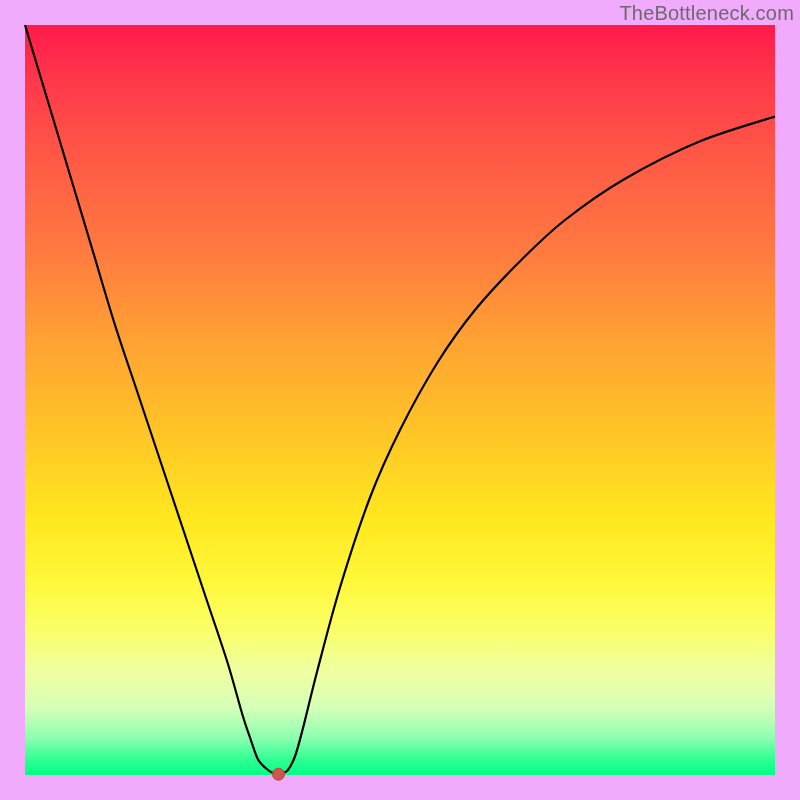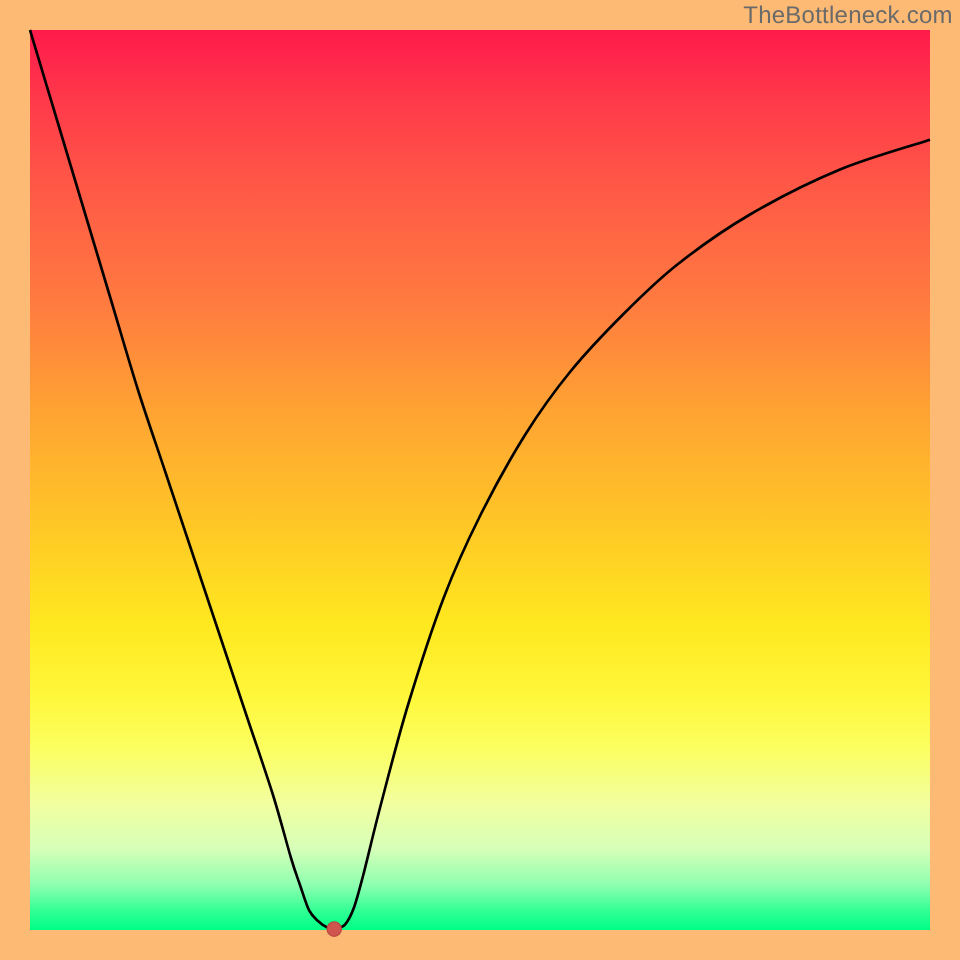--- a/index.html
+++ b/index.html
@@ -8,21 +8,21 @@
     width: 800px;
     height: 800px;
     overflow: hidden;
     background: #000;
     font-family: Arial, Helvetica, sans-serif;
   }
   .chart-wrap {
     position: relative;
     width: 800px;
     height: 800px;
-    background: #fdba74;
+    background: #f0abfc;
   }
   .plot-area {
     position: absolute;
     left: 25px;
     top: 25px;
     width: 750px;
     height: 750px;
     
     background: linear-gradient(
       to bottom,

